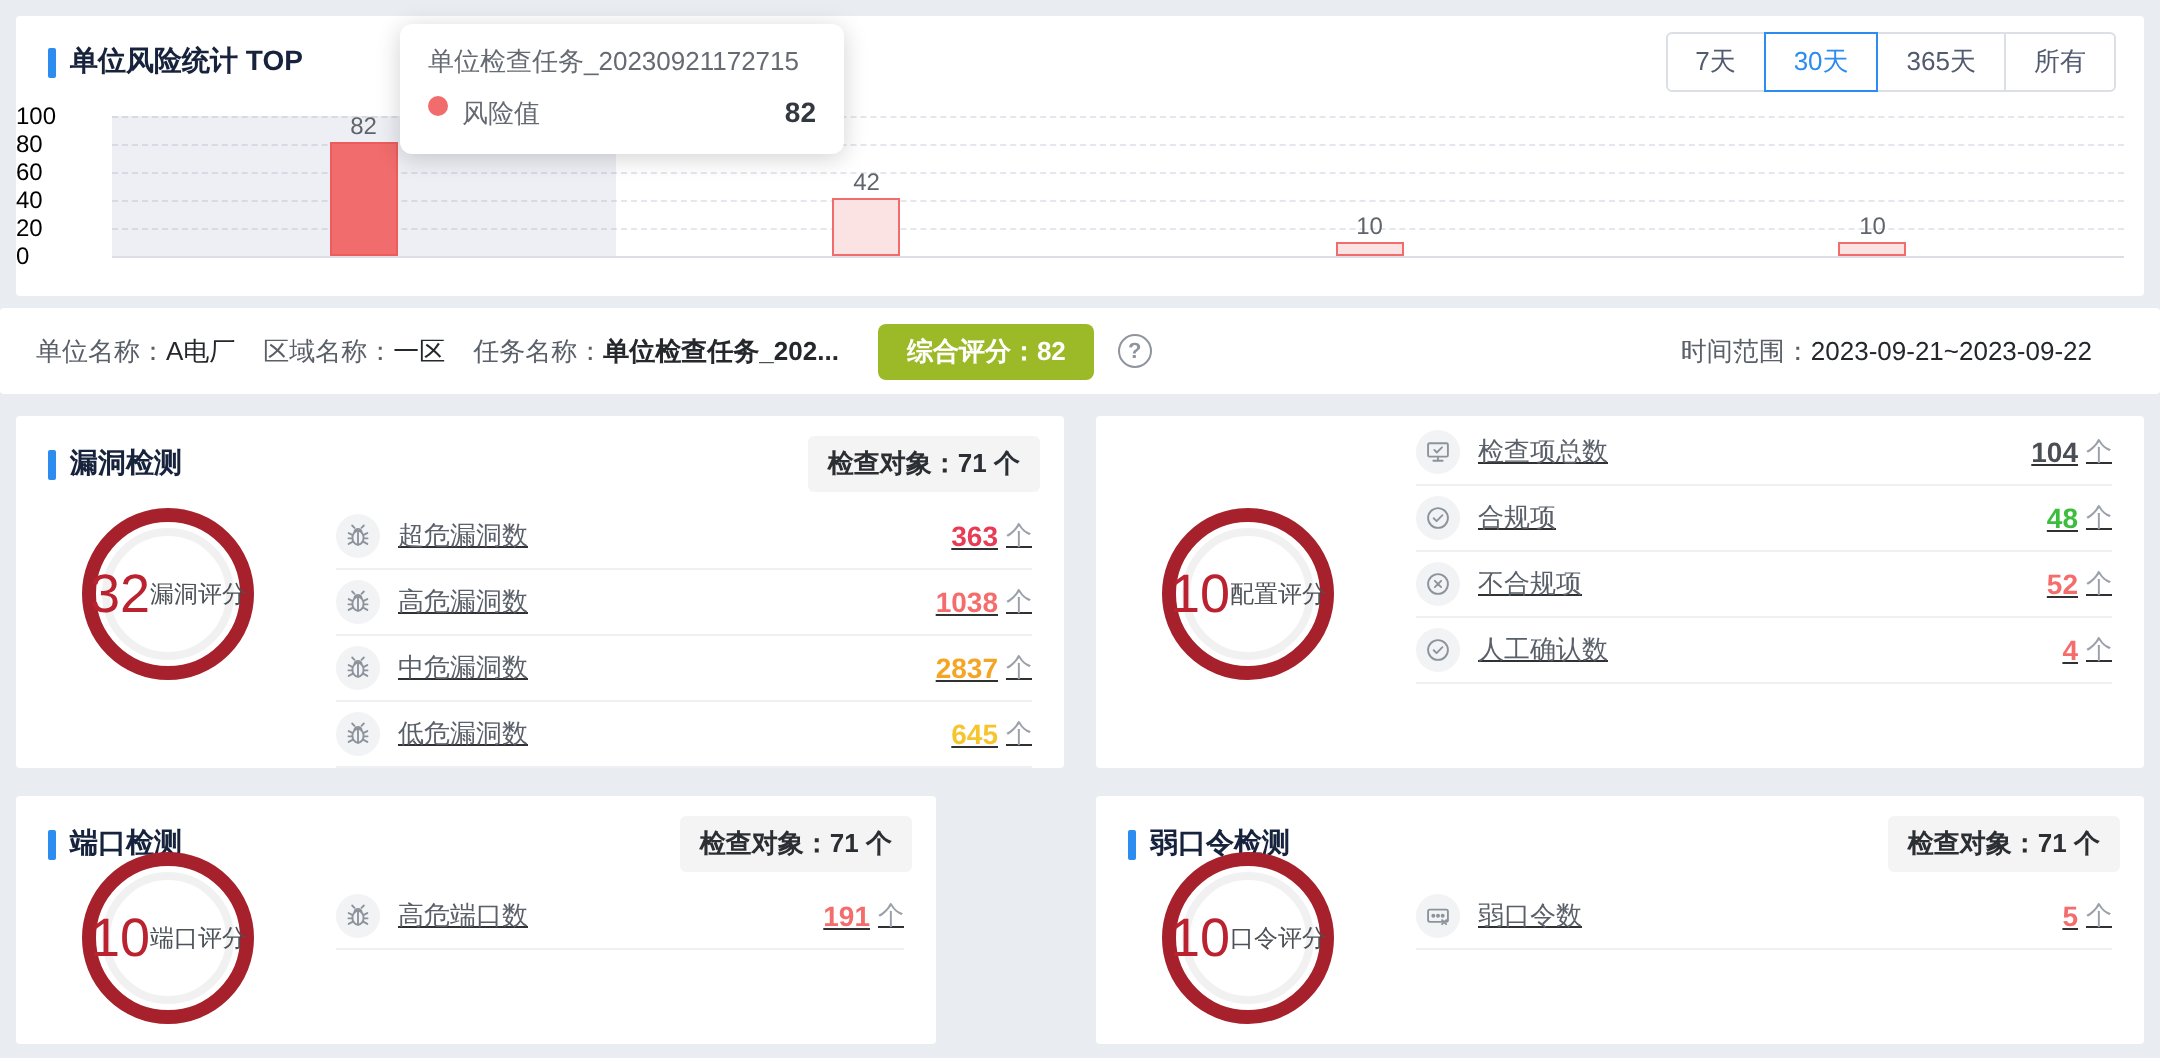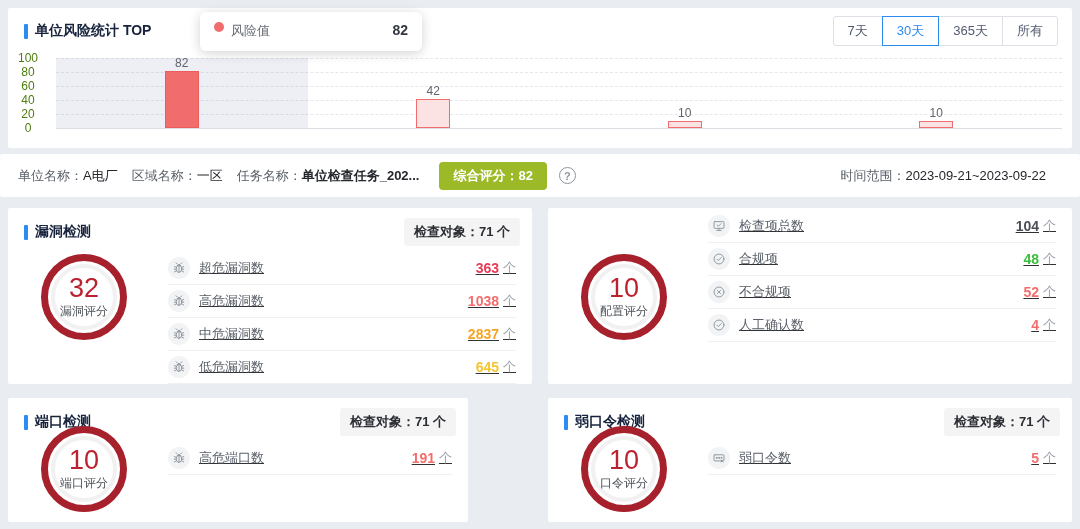--- a/index.html
+++ b/index.html
@@ -24,21 +24,21 @@
   .btn-group .btn {
     border:1px solid #dcdfe6; background:#fff; color:#515a6e;
     font-size:13px; padding:6px 14px; cursor:pointer; margin-left:-1px;
     font-family:inherit; line-height:16px;
   }
   .btn-group .btn:first-child { border-radius:3px 0 0 3px; margin-left:0; }
   .btn-group .btn:last-child { border-radius:0 3px 3px 0; }
   .btn-group .btn.active { color:#2d8cf0; border-color:#2d8cf0; position:relative; z-index:2; }
 
   .y-ticks { position:absolute; left:0; top:0; width:44px; height:140px; }
-  .y-ticks div { position:absolute; right:4px; width:40px; text-align:center; font-size:12px; color:#4d7c0f; transform:translateY(-7px); }
+  .y-ticks div { position:absolute; right:4px; width:40px; text-align:left; font-size:12px; color:#000000; transform:translateY(-7px); }
   .gridline { position:absolute; left:48px; right:10px; height:0; border-top:1px dashed #e4e7ed; }
   .gridline.base { border-top:1px solid #dcdee4; }
   .plot { position:absolute; left:48px; right:10px; top:50px; height:70px; display:flex; }
   .col { flex:1; position:relative; }
   .col.hovered { background:rgba(110,125,165,0.12); }
   .bar { position:absolute; left:50%; transform:translateX(-50%); bottom:0; width:34px; }
   .bar.solid { background:#f16c6c; border:1px solid #ee5b5b; }
   .bar.light { background:#fce3e3; border:1px solid #f16c6c; }
   .bar-label { position:absolute; left:50%; transform:translateX(-50%); bottom:100%; margin-bottom:2px; font-size:12px; color:#5f646b; }
 
@@ -70,21 +70,21 @@
   #card-pass  { left:548px; top:398px; width:524px; height:124px; }
   .card-head { display:flex; align-items:center; justify-content:space-between; padding:10px 12px 4px 16px; }
   .card-head .panel-title2 { display:flex; align-items:center; gap:7px; }
   .card-head .panel-title2 span { font-weight:bold; font-size:14px; color:#17233d; }
   .target-badge { background:#f4f4f5; border-radius:3px; padding:5px 10px; font-weight:bold; color:#2b2e33; font-size:13px; }
 
   .gauge { position:absolute; width:86px; height:86px; border:7px solid #a6212c; border-radius:50%;
     left:33px; display:flex; align-items:center; justify-content:center; }
   .gauge-top { top:46px; } .gauge-short { top:28px; }
   .gauge-inner { width:66px; height:66px; border:4px solid #f1f1f2; border-radius:50%;
-    display:flex; flex-direction:column; align-items:center; justify-content:center; }
+    display:flex; flex-direction:row; align-items:center; justify-content:center; }
   .gauge-score { font-size:27px; color:#bb2230; line-height:27px; }
   .gauge-label { font-size:12px; color:#4c5258; margin-top:1px; white-space:nowrap; }
 
   .rows { margin:2px 16px 0 160px;text-decoration:underline; }
   .row { display:flex; align-items:center; height:33px; border-bottom:1px solid #eef0f4; }
   .row-icon { width:22px; height:22px; border-radius:50%; background:#f2f3f5; display:flex; align-items:center; justify-content:center; margin-right:9px; flex:none; }
   .row-icon svg { width:14px; height:14px; stroke:#8d939c; fill:none; stroke-width:1.6; stroke-linecap:round; stroke-linejoin:round; }
   .row-label { color:#5a6069; }
   .row-value { margin-left:auto; font-weight:bold; font-size:14px; }
   .row-unit { color:#9aa1ab; margin-left:4px; font-size:13px; }
@@ -138,20 +138,21 @@
       </div>
     </div>
     <div class="col">
       <div class="bar light" style="height: 7px;">
         <div class="bar-label">10</div>
       </div>
     </div>
   </div>
 
   <div class="tooltip">
+    <div class="tooltip-title">单位检查任务_20230921172715</div>
     <div class="tooltip-row">
       <span class="dot"></span>
       <span>风险值</span>
       <span class="tooltip-val">82</span>
     </div>
   </div>
 </div>
 
 <div class="panel" id="info-bar">
   <span class="kv">

